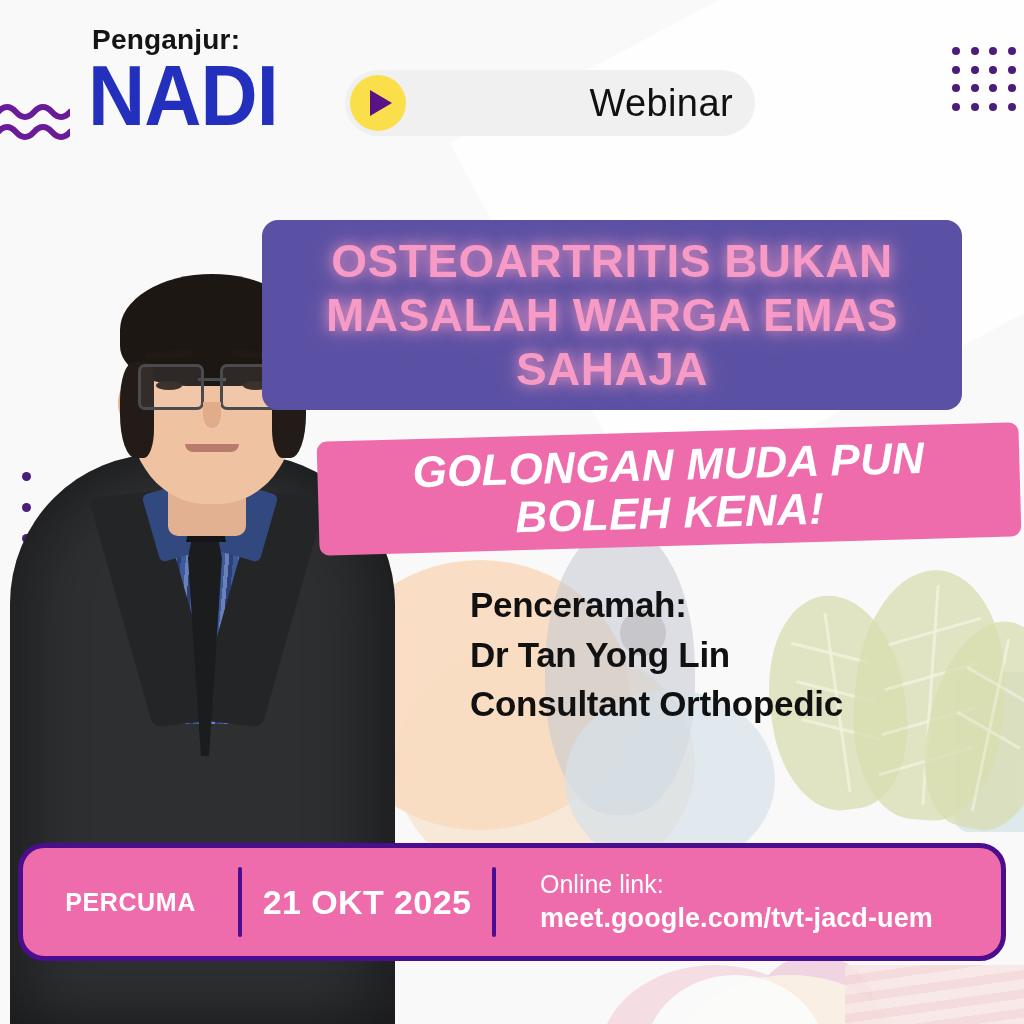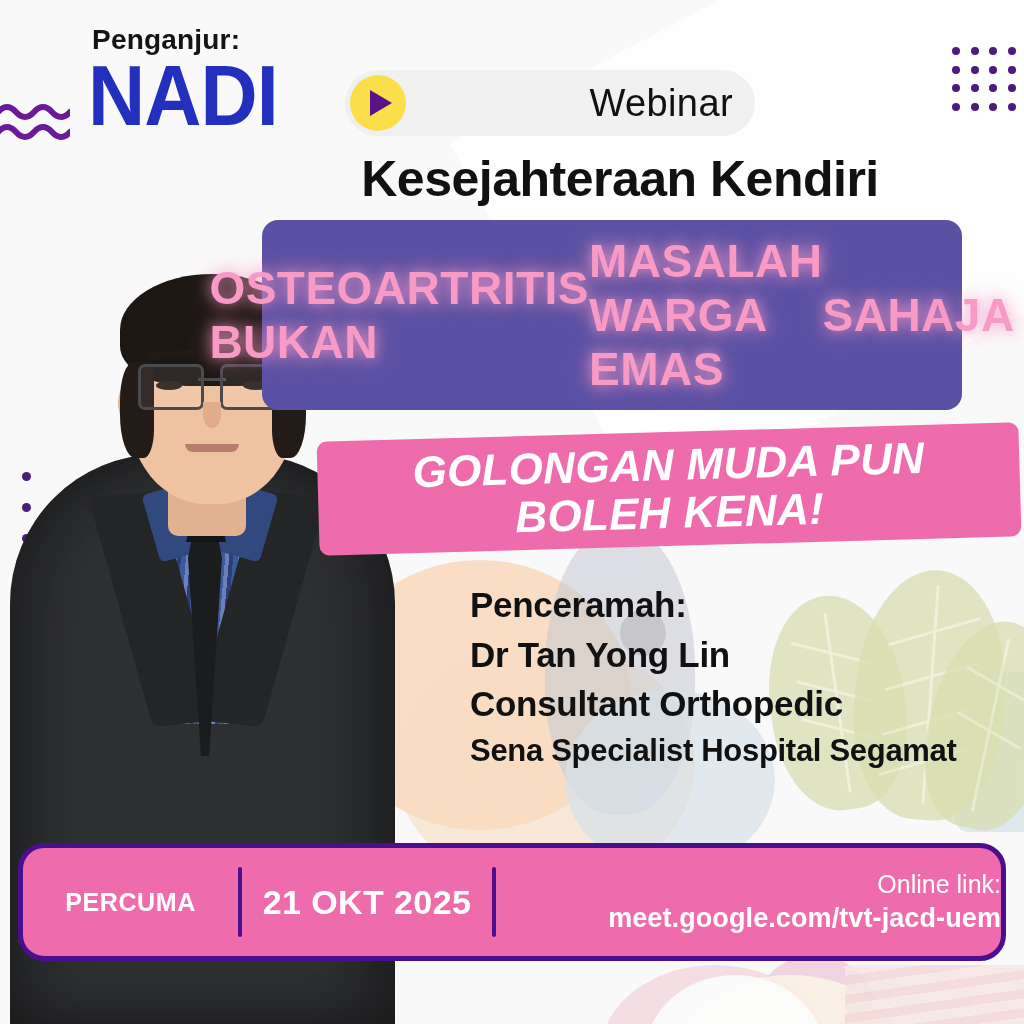--- a/index.html
+++ b/index.html
@@ -121,21 +121,21 @@
     display:flex;align-items:center;justify-content:center;flex:none;}
   .play-tri{width:0;height:0;border-left:22px solid #5A1287;border-top:13px solid transparent;
     border-bottom:13px solid transparent;margin-left:6px;}
   .webinar-text{flex:1;text-align:right;font-size:38px;color:#111;letter-spacing:.4px;padding-right:22px;margin-left:33px;}
 
   .kesejahteraan{position:absolute;left:270px;top:150px;width:700px;text-align:center;
     font-size:50px;font-weight:700;color:#111;letter-spacing:-.5px;}
 
   
   .purple-banner{position:absolute;left:262px;top:220px;width:700px;height:190px;
-    background:#5B51A4;border-radius:16px;display:flex;
+    background:#5B51A4;border-radius:16px;display:flex;flex-direction:column;
     align-items:center;justify-content:center;}
   .pb-line{font-size:46px;font-weight:700;color:#F79AC6;letter-spacing:.5px;line-height:1.18;
     text-shadow:0 0 14px rgba(247,154,198,.85),0 0 26px rgba(247,154,198,.45);}
 
   
   .pink-banner{position:absolute;left:318px;top:432px;width:702px;height:114px;
     background:#EE6CAB;border-radius:10px;transform:rotate(-1.6deg);
     display:flex;flex-direction:column;align-items:center;justify-content:center;}
   .pk-line{font-size:44px;font-weight:700;font-style:italic;color:#FFFFFF;line-height:1.1;letter-spacing:.3px;}
 
@@ -146,21 +146,21 @@
 
   
   .footer{position:absolute;left:18px;top:843px;width:988px;height:118px;
     background:#EE6CAB;border:5px solid #4A0E8F;border-radius:26px;
     display:flex;align-items:center;box-sizing:border-box;}
   .f-percuma{width:215px;text-align:center;font-size:25px;font-weight:700;color:#FFF;letter-spacing:.6px;}
   .f-div{width:4px;height:70px;background:#4A0E8F;border-radius:2px;flex:none;}
   .f-date{width:250px;text-align:center;}
   .f-date .d1{font-size:34px;font-weight:700;color:#FFF;letter-spacing:.4px;}
   .f-date .d2{font-size:25px;color:#FBE2EE;margin-top:4px;}
-  .f-link{flex:1;text-align:right;}
+  .f-link{flex:1;text-align:left;padding-left:44px;}
   .f-link .l1{font-size:25px;color:#FFF;}
   .f-link .l2{font-size:27px;font-weight:700;color:#FFF;margin-top:4px;letter-spacing:.1px;}
 </style>
 </head>
 <body>
 
 <div class="poster">
 
   <div class="bg-layer">
     <div class="diag-wash"></div>
@@ -269,38 +269,36 @@
   <div class="penganjur">Penganjur:</div>
   <div class="nadi">NADI</div>
 
   <div class="webinar-badge">
     <div class="play-circle">
       <div class="play-tri"></div>
     </div>
     <div class="webinar-text">Webinar</div>
   </div>
 
-  <div class="kesejahteraan">Kesejahteraan Kendiri</div>
 
   <div class="purple-banner">
     <div class="pb-line">OSTEOARTRITIS BUKAN</div>
     <div class="pb-line">MASALAH WARGA EMAS</div>
     <div class="pb-line">SAHAJA</div>
   </div>
 
   <div class="pink-banner">
     <div class="pk-line">GOLONGAN MUDA PUN</div>
     <div class="pk-line">BOLEH KENA!</div>
   </div>
 
   <div class="speaker">
     <div class="sp-line">Penceramah:</div>
     <div class="sp-line">Dr Tan Yong Lin</div>
     <div class="sp-line">Consultant Orthopedic</div>
-    <div class="sp-line small">Sena Specialist Hospital Segamat</div>
   </div>
 
   <div class="footer">
     <div class="f-percuma">PERCUMA</div>
     <div class="f-div"></div>
     <div class="f-date">
       <div class="d1">21 OKT 2025</div>
     </div>
     <div class="f-div"></div>
     <div class="f-link">

